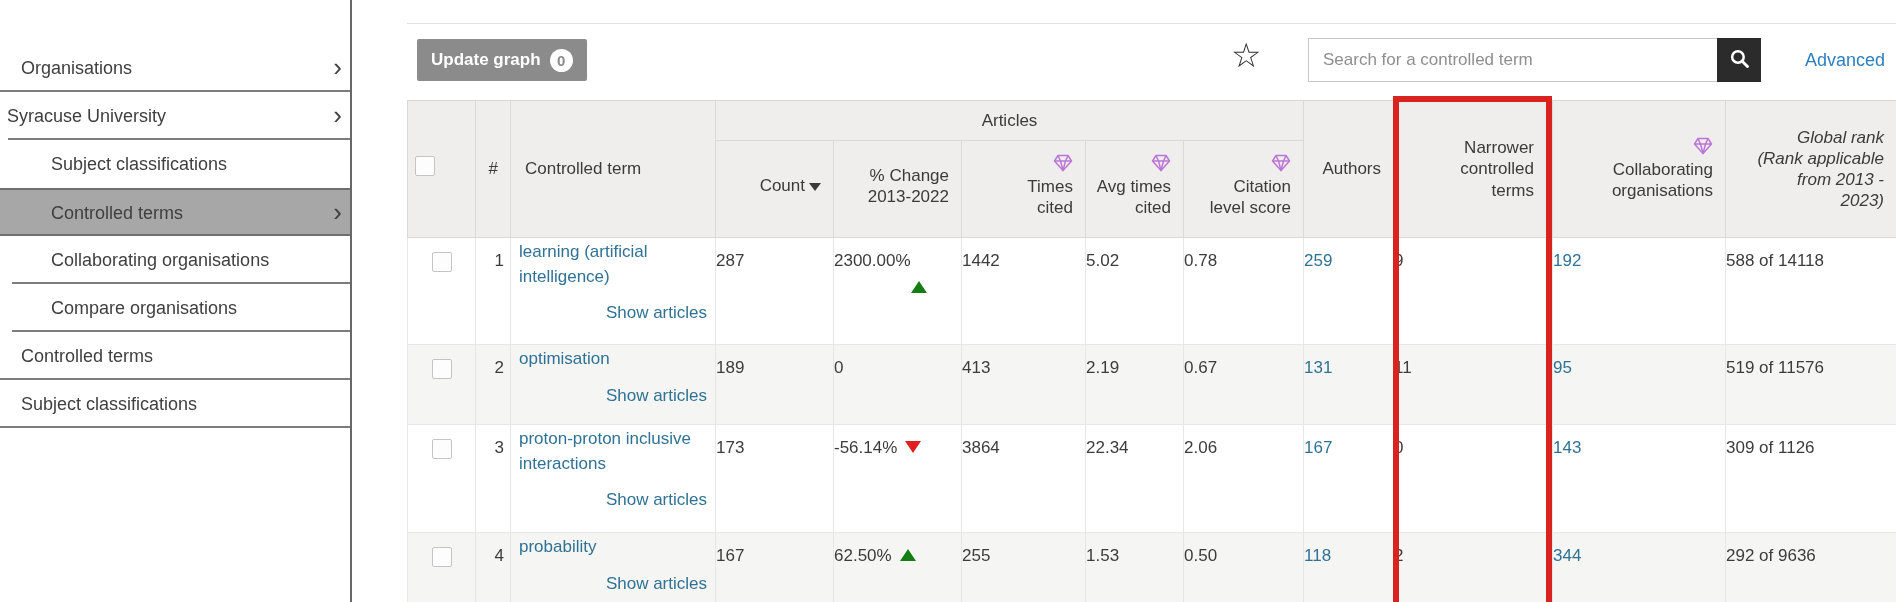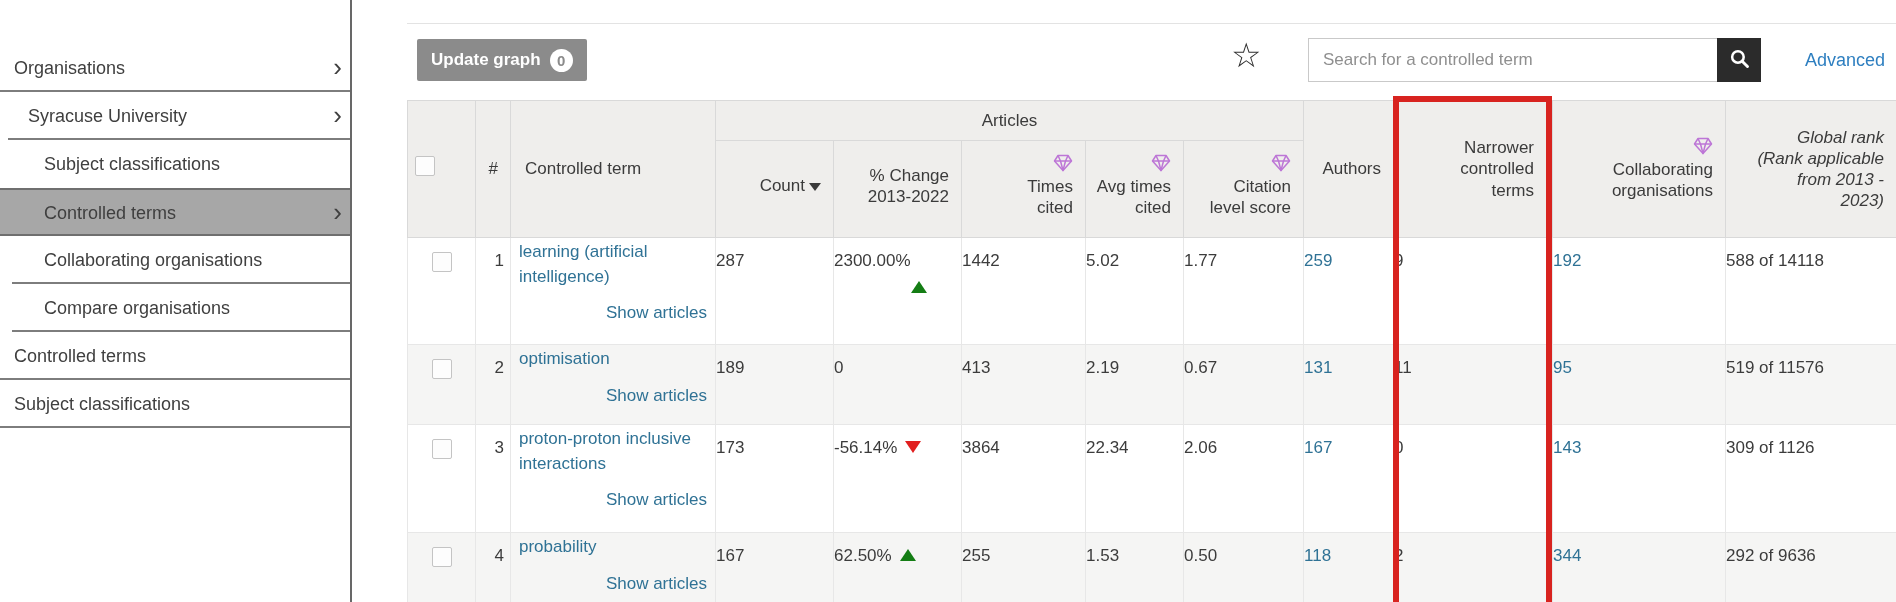--- a/index.html
+++ b/index.html
@@ -8,24 +8,24 @@
     --c-selected_bg:#a7a7a7; --c-selected_edge:#6f6f6f; --c-btn_gray:#8b8b8b; --c-search_btn:#2b2b2b;
     --c-red:#d8231f; --c-gem:#bd76d6; --c-green:#147d14; --c-red_tri:#e11f1f; --c-placeholder:#8f8f8f;
   }
   *{box-sizing:border-box; margin:0; padding:0;}
   html,body{width:1896px;height:602px;overflow:hidden;background:#fff;
     font-family:"Liberation Sans","DejaVu Sans",sans-serif;color:var(--c-text);}
   .page{position:relative;width:1896px;height:602px;}
 
   
   .sidebar{position:absolute;left:0;top:0;width:352px;height:602px;border-right:2px solid #686868;padding-top:44px;background:#fff;}
-  .sb-item{position:relative;height:48px;display:flex;align-items:center;font-size:18px;color:#3f3f3f;cursor:pointer;}
+  .sb-item{position:relative;height:48px;display:flex;align-items:center;font-size:18px;color:#3f3f3f;cursor:pointer;padding-left:7px;}
   .sb-item .sb-label{white-space:nowrap;}
   .sb-item.lvl0 .sb-label{margin-left:14px;}
-  .sb-item.lvl1 .sb-label{margin-left:28px;}
+  .sb-item.lvl1 .sb-label{}
   .sb-item.lvl2 .sb-label{margin-left:44px;}
   .sb-item::after{content:"";position:absolute;bottom:0;right:0;height:2px;background:var(--c-sidebar_line);left:0;}
   .sb-item.lvl1::after{left:8px;}
   .sb-item.lvl2::after{left:12px;}
   .sb-item.no-border::after{display:none;}
   .sb-item.selected{background:var(--c-selected_bg);border-top:2px solid var(--c-selected_edge);}
   .sb-item.selected::after{background:var(--c-selected_edge);left:0;}
   .chev{position:absolute;right:8px;top:50%;transform:translateY(-54%);font-size:26px;line-height:1;color:#3f3f3f;font-weight:400;}
 
   
@@ -221,21 +221,21 @@
     <td class="c-term">
       <a class="term-link">learning (artificial intelligence)</a>
       <div class="show-articles"><a>Show articles</a></div>
     </td>
     <td class="c-r">287</td>
     <td class="c-r c-chg stacked">
       <span class="chg">2300.00%</span><span class="tri up"></span>
     </td>
     <td class="c-r">1442</td>
     <td class="c-r">5.02</td>
-    <td class="c-r">1.77</td>
+    <td class="c-r">0.78</td>
     <td class="c-r"><a class="num-link">259</a></td>
     <td class="c-r"><span class="narrower-val num-link">9</span></td>
     <td class="c-r"><a class="num-link">192</a></td>
     <td class="c-r">588 of 14118</td>
   </tr>
             <tr class="r1 alt">
     <td class="c-cb"><span class="cb"></span></td>
     <td class="c-num">2</td>
     <td class="c-term">
       <a class="term-link">optimisation</a>

